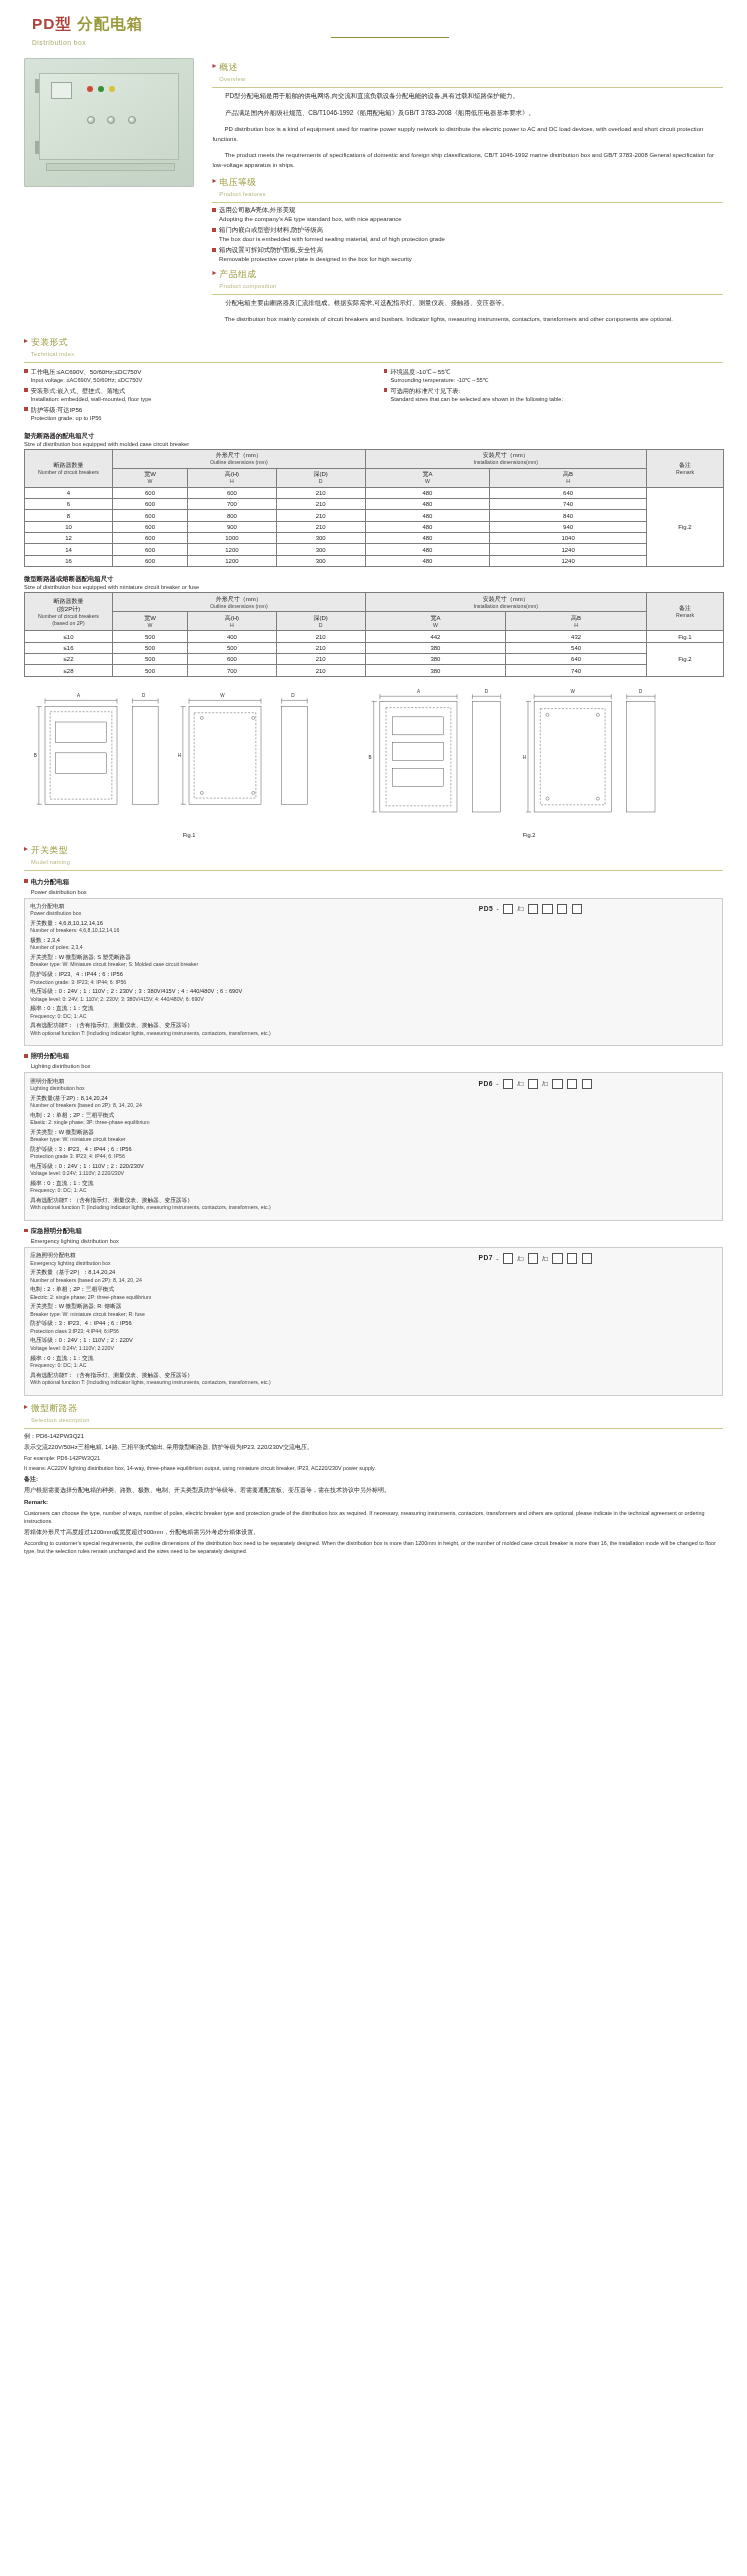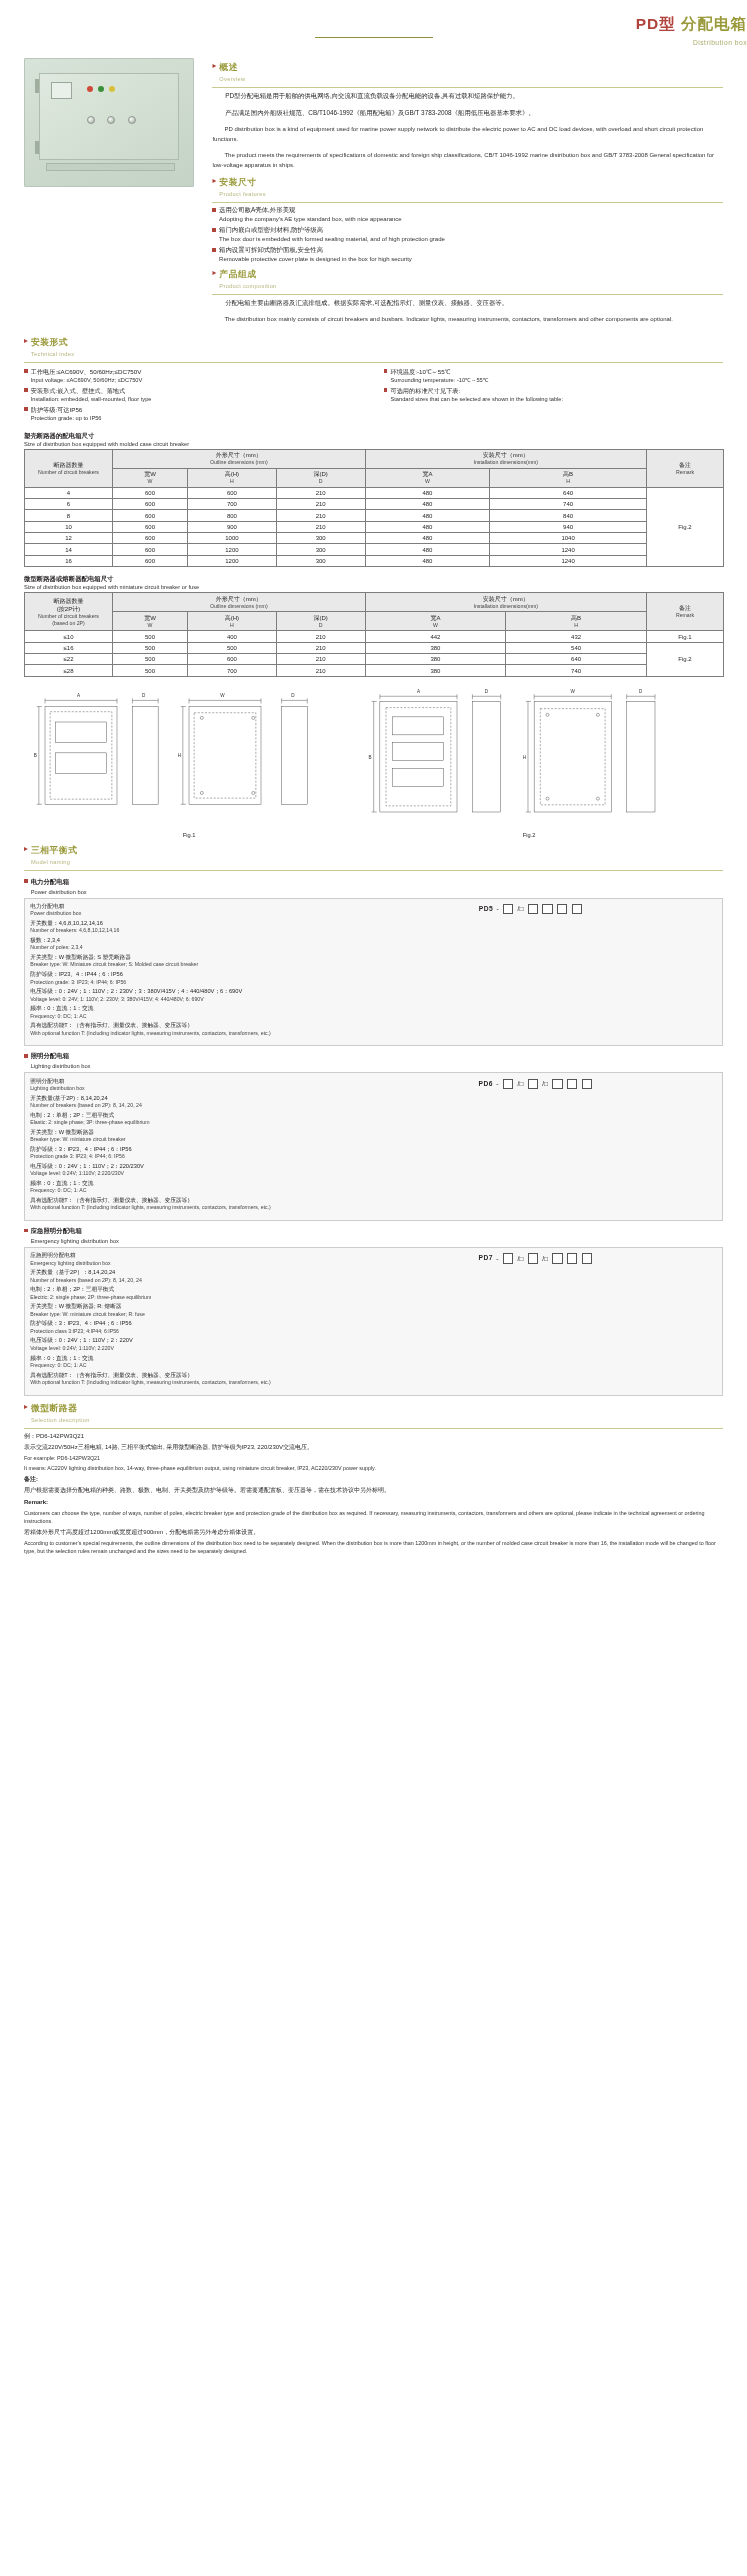--- a/index.html
+++ b/index.html
@@ -6,30 +6,30 @@
   body {
     margin: 0;
     width: 747px;
     background: #ffffff;
     font-family: "Liberation Sans", sans-serif;
     color: #231f20;
   }
   .page { width: 747px; position: relative; padding: 0 0 20.6px 0; }
 
   
-  .doc-title { text-align: right; padding: 14.4px 0 3.1px 0; }
+  .doc-title { text-align: left; padding: 14.4px 0 3.1px 0; margin-left: 32px; }
   .doc-title .cn { font-size: 15.5px; color: #9a9a3c; letter-spacing: 1px; font-weight: bold; display:inline-block;}
   .doc-title .cn .pd { color: #b0433b; }
   .doc-title .en { font-size: 6.7px; color: #a9a96a; letter-spacing: 0.5px; margin-top: 1px; }
   .title-rule { border-top: 1px solid #8e8e3a; width: 118px; margin: 2.1px auto 0 auto; }
 
   
   .sec-head { display: flex; align-items: flex-start; gap: 3.1px; margin: 7.2px 0 4.1px 0; }
   .sec-arrow { color: #b0433b; font-size: 7.7px; line-height: 7.2px; }
-  .sec-txt .cn { font-size: 8.8px; color: #9a9a3c; font-weight: bold; letter-spacing: 0.5px; }
+  .sec-txt .cn { font-size: 8.8px; color: #9a9a3c; font-weight: normal; letter-spacing: 0.5px; }
   .sec-txt .en { font-size: 5.7px; color: #b5b57e; letter-spacing: 0.3px; }
   .sec-rule { border-bottom: 0.5px solid #c9c98f; margin-top: 1px; }
 
   
   .top-wrap { display: flex; padding: 0 24px; gap: 13.4px; align-items: flex-start; }
   .photo-col { width: 175px; padding-top: 8.2px; }
   .photo {
     width: 170px; height: 129px; border: 0.5px solid #b9c5ba;
     background: linear-gradient(160deg,#d8e3d9 0%, #cfdccf 40%, #c4d3c5 100%);
     position: relative; border-radius: 1px;
@@ -139,21 +139,21 @@
       <div class="sec-rule"></div>
 
       <p class="para">PD型分配电箱是用于船舶的供电网络,向交流和直流负载设备分配电能的设备,具有过载和短路保护能力。</p>
       <p class="para">产品满足国内外船级社规范、CB/T1046-1992《船用配电箱》及GB/T 3783-2008《船用低压电器基本要求》。</p>
       <p class="para en">PD  distribution box is a kind of equipment used for marine power supply network to distribute the electric power to AC and DC load devices, with overload and short circuit protection functions.</p>
       <p class="para en">The product meets the requirements of specifications of domestic and foreign ship classifications, CB/T 1046-1992 marine distribution box and GB/T 3783-2008 General specification for low-voltage apparatus in ships.</p>
 
       <div class="sec-head">
         <span class="sec-arrow">▸</span>
         <span class="sec-txt">
-          <span class="cn">安装尺寸</span><br>
+          <span class="cn">电压等级</span><br>
           <span class="en">Product features</span>
         </span>
       </div>
       <div class="sec-rule"></div>
 
       <div class="bullets">
         <div class="bullet-row">
           <span class="bullet-sq"></span>
           <span class="bullet-cn">选用公司敝A壳体,外形美观</span>
         </div>
@@ -518,21 +518,21 @@
         </g>
       </svg>
       <div class="fig-cap">Fig.2</div>
     </div>
   </div>
 
   <div class="model-block">
     <div class="sec-head">
       <span class="sec-arrow">▸</span>
       <span class="sec-txt">
-        <span class="cn">三相平衡式</span><br>
+        <span class="cn">开关类型</span><br>
         <span class="en">Model naming</span>
       </span>
     </div>
     <div class="sec-rule"></div>
 
     <div class="model-sub">
       <span class="sq"></span>
       <span><span class="cn">电力分配电箱</span><br>
       <span class="en">Power distribution box</span></span>
     </div>

